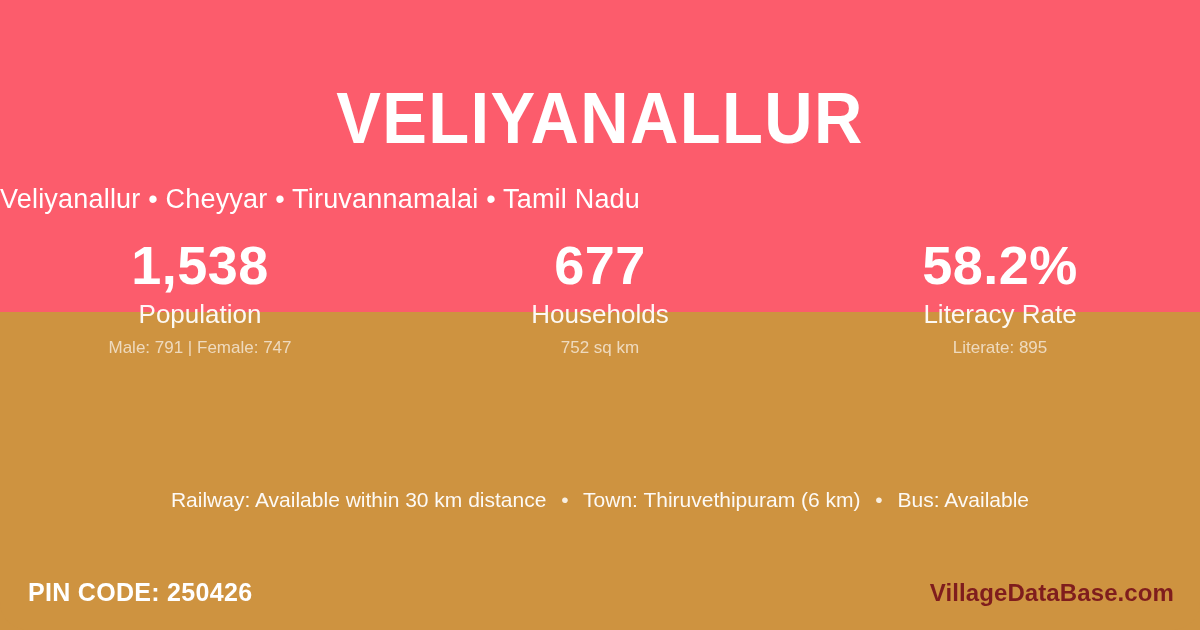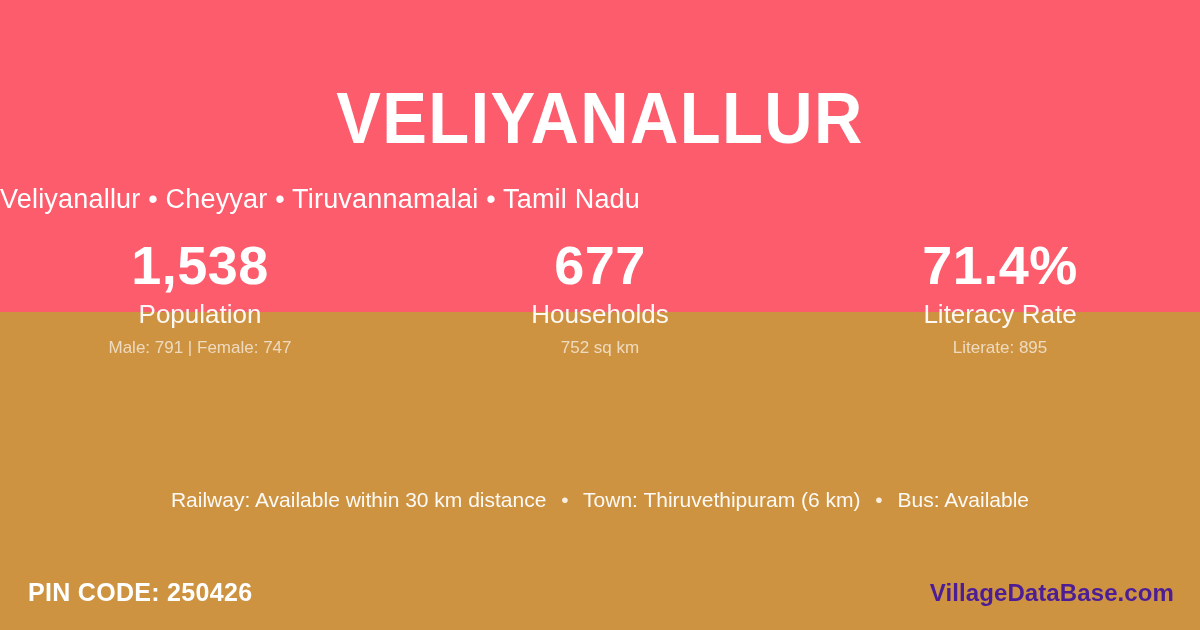--- a/index.html
+++ b/index.html
@@ -130,21 +130,21 @@
     font-size: 25px;
     line-height: 32px;
     font-weight: 700;
     letter-spacing: 0.3px;
     white-space: nowrap;
   }
   .brand {
     position: absolute;
     right: 26px;
     top: 578px;
-    color: #4c1d95;
+    color: #7f1d1d;
     font-size: 24px;
     line-height: 30px;
     font-weight: 700;
     letter-spacing: 0.1px;
     white-space: nowrap;
   }
 </style>
 </head>
 <body>
 
@@ -164,21 +164,21 @@
       <div class="stat-sub">Male: 791 | Female: 747</div>
     </div>
 
     <div class="stat">
       <div class="stat-value">677</div>
       <div class="stat-label">Households</div>
       <div class="stat-sub">752 sq km</div>
     </div>
 
     <div class="stat">
-      <div class="stat-value">71.4%</div>
+      <div class="stat-value">58.2%</div>
       <div class="stat-label">Literacy Rate</div>
       <div class="stat-sub">Literate: 895</div>
     </div>
 
   </div>
 
   <div class="facilities">
     <span>Railway: Available within 30 km distance</span>
     <span class="sep">•</span>
     <span>Town: Thiruvethipuram (6 km)</span>

